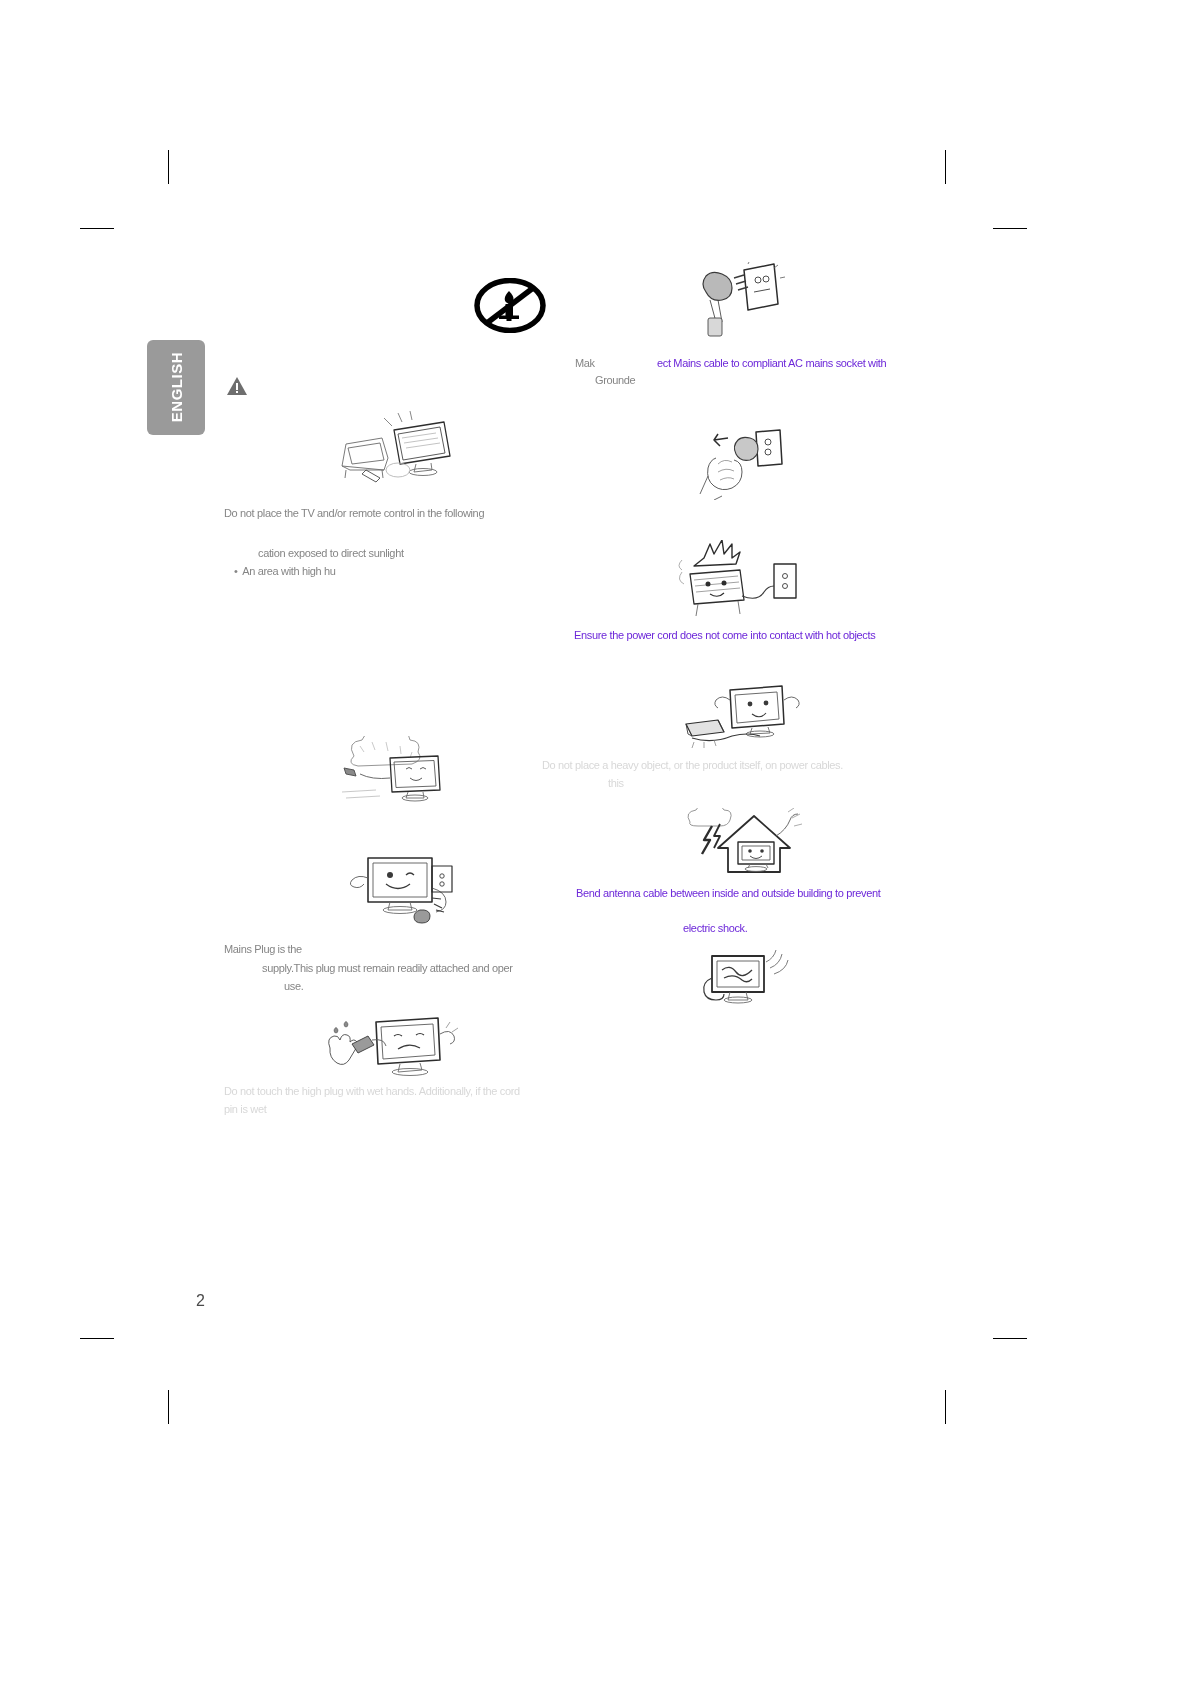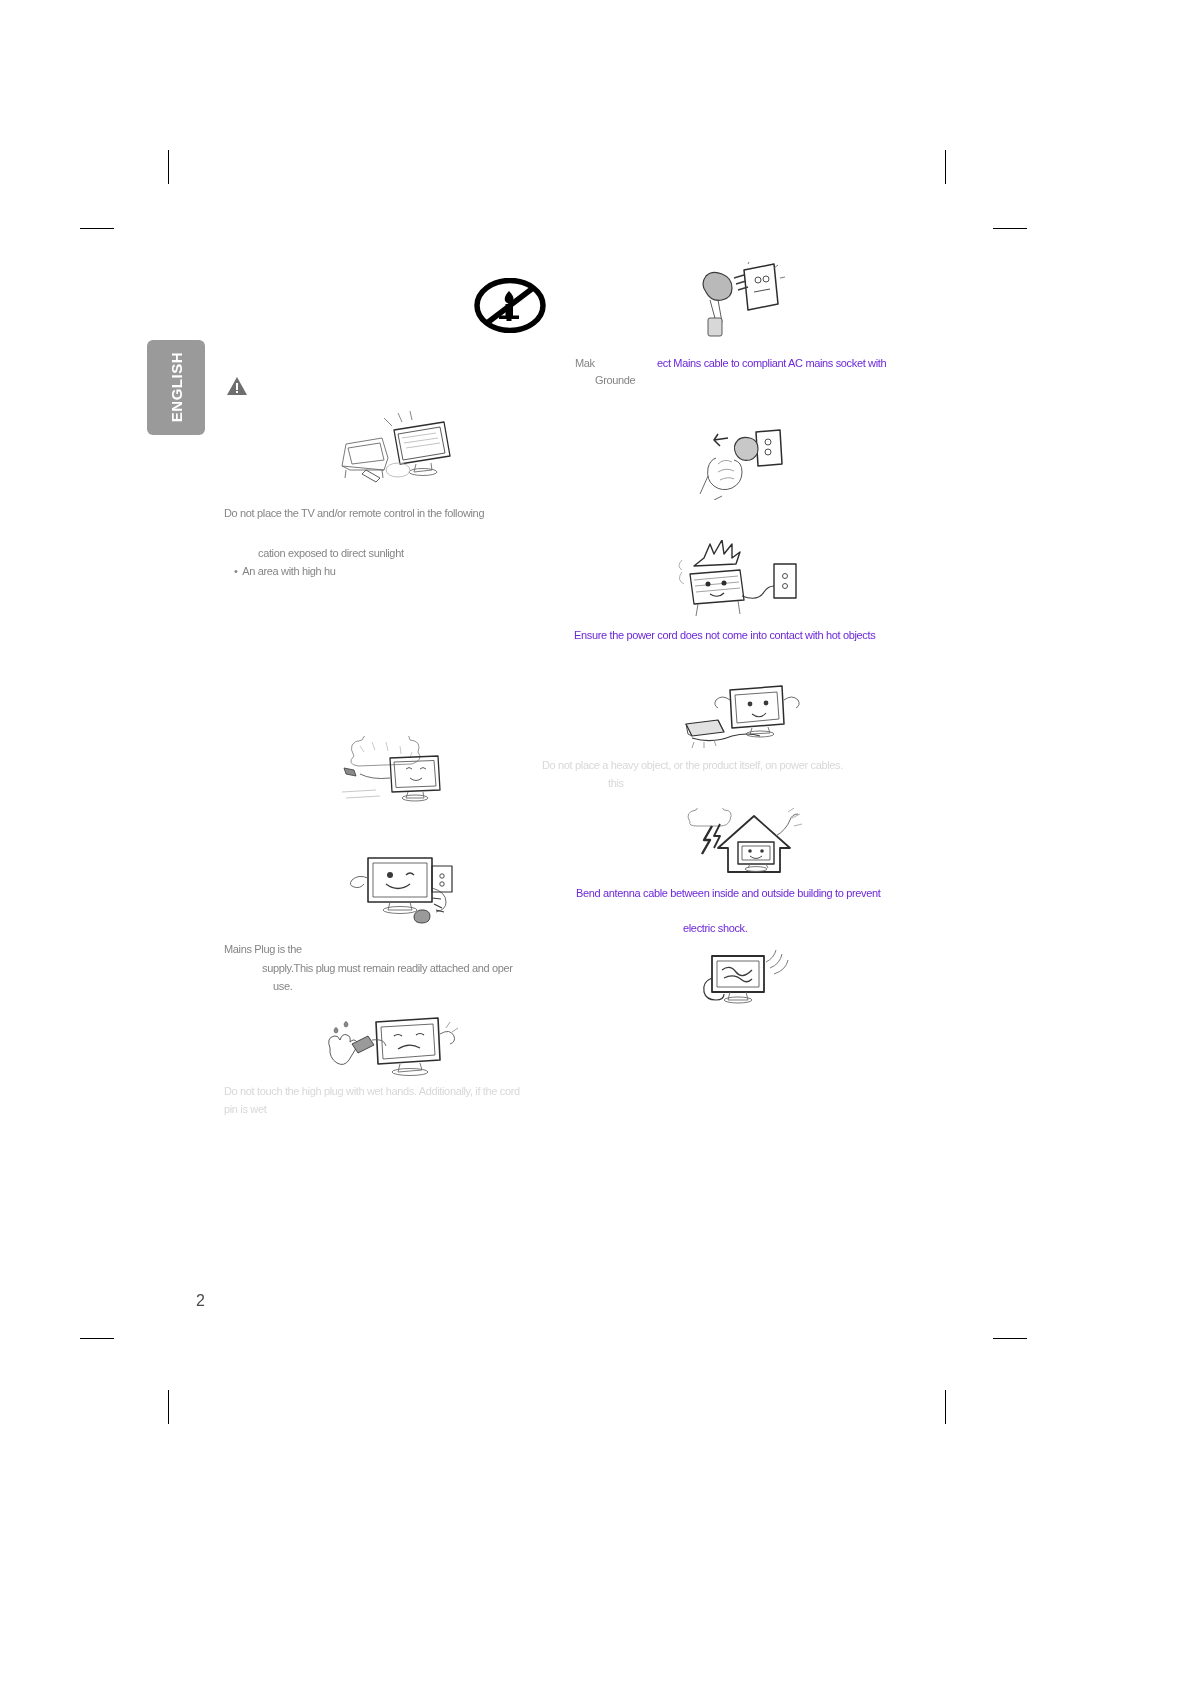--- a/index.html
+++ b/index.html
@@ -365,21 +365,21 @@
 
   <div class="txt mid" style="left:258px; top:544px;">cation exposed to direct sunlight</div>
 
   <div class="txt mid" style="left:234px; top:562px;">•  An area with high hu</div>
 
 
   <div class="txt mid" style="left:224px; top:940px;">Mains Plug is the</div>
 
   <div class="txt mid" style="left:262px; top:959px;">supply.This plug must remain readily attached and oper</div>
 
-  <div class="txt mid" style="left:273px; top:977px;">use.</div>
+  <div class="txt mid" style="left:284px; top:977px;">use.</div>
 
   <div class="txt faint" style="left:224px; top:1082px;">Do not touch the high plug with wet hands. Additionally, if the cord</div>
 
   <div class="txt faint" style="left:224px; top:1100px;">pin is wet</div>
 
   <div class="txt mid" style="left:575px; top:354px;">Mak</div>
 
   <div class="txt mid" style="left:575px; top:371px;margin-left:20px;">Grounde</div>
 
   <div class="txt dark" style="left:657px; top:354px;">ect Mains cable to compliant AC mains socket with</div>

